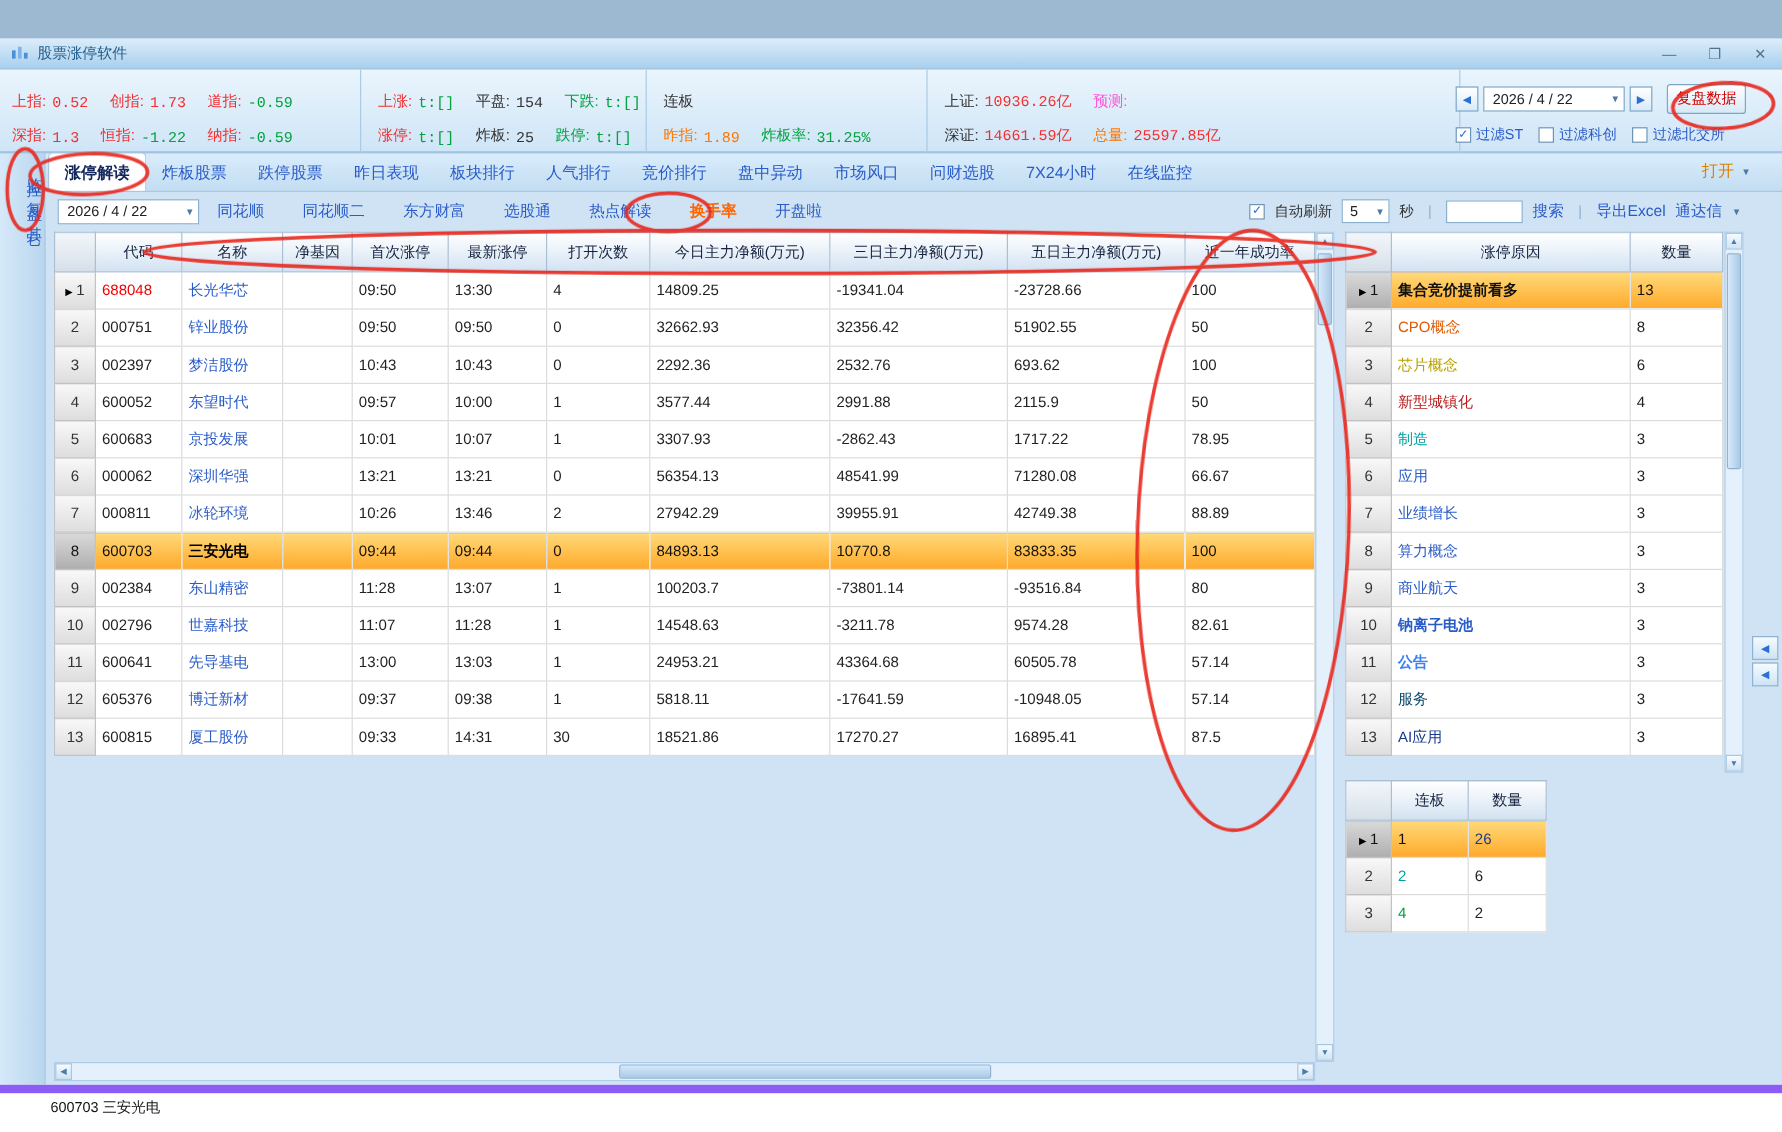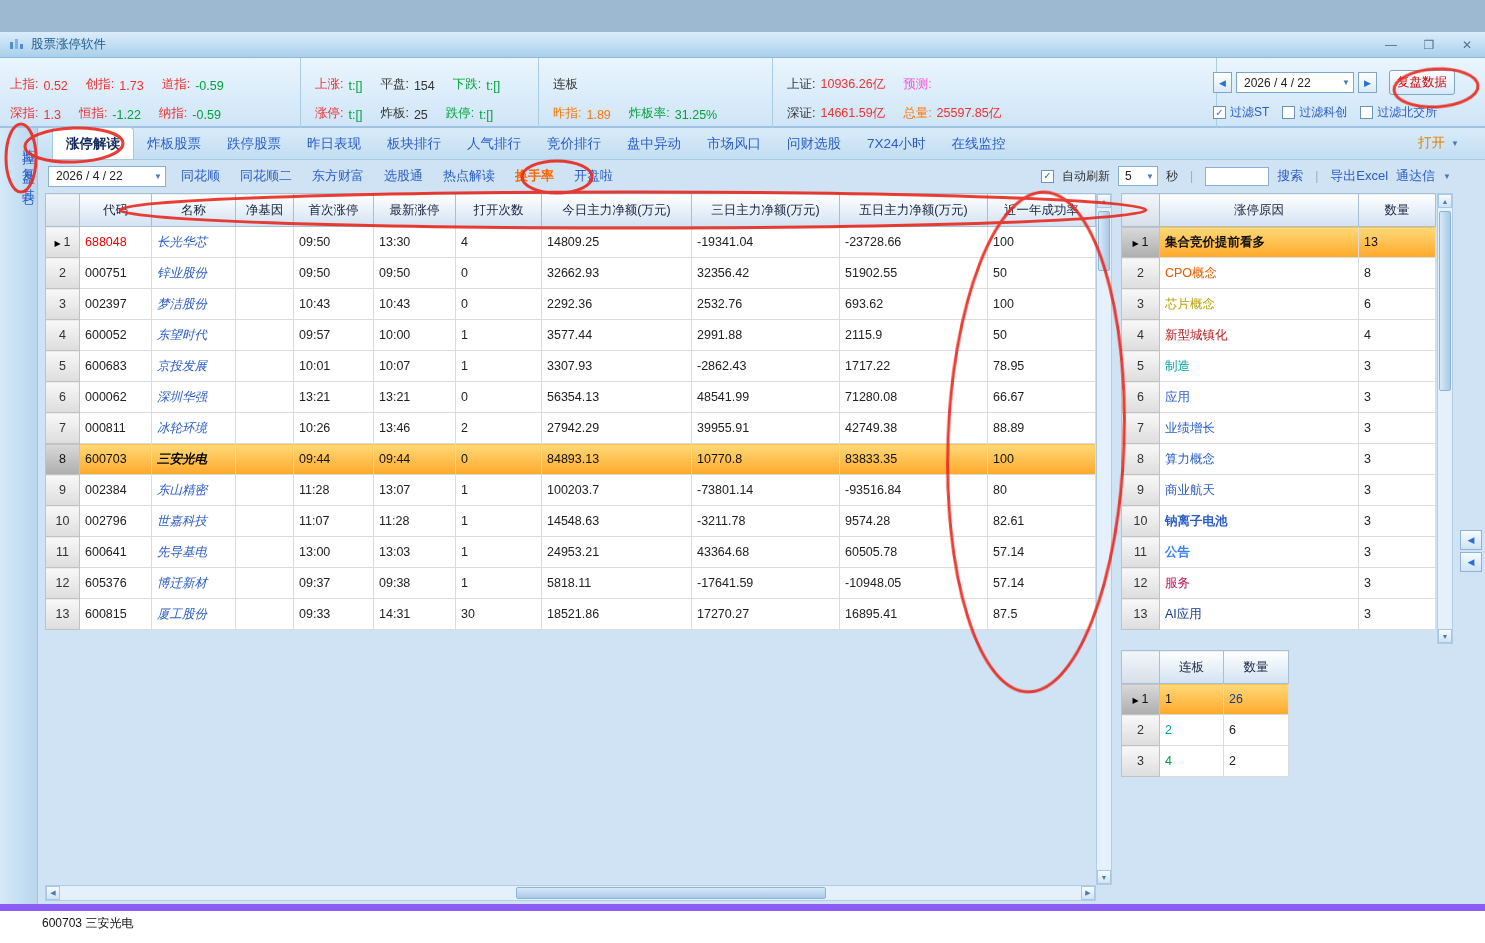--- a/index.html
+++ b/index.html
@@ -17,21 +17,21 @@
 
 .topstats { position:absolute; left:0; top:26px; width:1485px; height:70px;
   background:linear-gradient(#eaf5fd,#cfe5f7); border-bottom:2px solid #9fc3e0; }
 .statgroup { position:absolute; top:0; height:70px; padding-top:6px; }
 .statgroup:nth-of-type(1){ left:10px; width:285px; }
 .statgroup:nth-of-type(2){ left:300px; width:235px; border-left:1px solid #aacbe4; padding-left:14px; }
 .statgroup:nth-of-type(3){ left:538px; width:232px; border-left:1px solid #aacbe4; padding-left:14px; }
 .statgroup:nth-of-type(4){ left:772px; width:445px; border-left:1px solid #aacbe4; padding-left:14px; border-right:1px solid #aacbe4; }
 .statrow { height:29px; display:flex; align-items:flex-end; white-space:nowrap; }
 .si { margin-right:5px; font-size:12.5px; }
-.si.gap { margin-right:18px; }
+.si.gap { margin-right:18px;font-family:Liberation Mono, monospace; }
 .c-red{color:#f23030;} .c-green{color:#00a33c;} .c-dark{color:#333;}
 .c-orange{color:#ff7800;} .c-magenta{color:#ff4fd8;}
 
 .top-right { position:absolute; right:10px; top:12px; width:262px; }
 .daterow { display:flex; align-items:center; gap:4px; }
 .navbtn { width:19px; height:21px; background:linear-gradient(#ffffff,#d9eaf8);
   border:1px solid #7da7c9; color:#2a6fd4; font-size:9px; cursor:pointer; }
 .date-box { width:118px; height:21px; background:#fff; border:1px solid #7da7c9;
   display:flex; align-items:center; justify-content:space-between; padding:0 3px 0 7px; }
 .dd { color:#4a7aa8; font-size:8px; }
@@ -45,34 +45,34 @@
 
 
 .side-strip { position:absolute; left:0; top:96px; width:38px; height:776px;
   background:linear-gradient(90deg,#d5e9f9,#b9d6ee); border-right:1px solid #9fc3e0; }
 .side-tab { writing-mode:vertical-rl; text-orientation:upright; color:#2a5cc8; font-size:13px;
   letter-spacing:3px; margin:10px auto 14px; display:block; text-align:center; width:100%; cursor:pointer; }
 
 
 .tabbar { position:absolute; left:38px; top:96px; width:1447px; height:32px;
   background:linear-gradient(#d9ecfb,#c2ddf2); border-bottom:1px solid #a8c8e2;
-  display:flex; align-items:flex-end; padding-left:14px; }
+  display:flex; align-items:flex-end; padding-left:2px; }
 .tabs-flex { display:flex; align-items:flex-end; }
 .tab { padding:7px 13px 6px; color:#2a5cc8; font-size:13.5px; cursor:pointer; white-space:nowrap; }
 .tab.selected { background:#fff; border:1px solid #a8c8e2; border-bottom:none;
   border-radius:4px 4px 0 0; color:#14275c; font-weight:bold; }
 .open-menu { margin-left:auto; margin-right:26px; padding-bottom:7px; color:#e08000;
   font-size:13.5px; cursor:pointer; display:flex; gap:6px; align-items:center; }
 
 
 .toolbar { position:absolute; left:38px; top:128px; width:1447px; height:32px;
   background:#cfe3f4; display:flex; align-items:center; gap:15px; padding-left:10px; }
 .tb-date { width:118px; height:21px; background:#fff; border:1px solid #8ab0cf;
   display:flex; align-items:center; justify-content:space-between; padding:0 3px 0 7px; cursor:pointer; }
-.tb-links { display:flex; gap:20px; }
+.tb-links { display:flex; gap:32px; }
 .tb-link { color:#2a5cc8; font-size:13px; cursor:pointer; white-space:nowrap; }
 .tb-link.hot { color:#ff6600; font-weight:bold; }
 .tb-right { margin-left:auto; margin-right:34px; display:flex; align-items:center; gap:8px; }
 .tb-dark { color:#333; }
 .tb-combo { width:40px; height:20px; background:#fff; border:1px solid #8ab0cf;
   display:flex; align-items:center; justify-content:space-between; padding:0 3px 0 6px; cursor:pointer; }
 .tb-sep { color:#8ab0cf; margin:0 4px; }
 .tb-search { width:64px; height:19px; border:1px solid #8ab0cf; background:#fff; outline:none; }
 
 
@@ -80,21 +80,21 @@
 .main-panel { left:45px; top:161px; width:1051px; height:451px; background:transparent; border:none; }
 .grid { border-collapse:collapse; table-layout:fixed; width:100%; background:#fff; }
 .grid th { background:linear-gradient(#ffffff,#d2e2f2); border:1px solid #a8bfd4;
   font-weight:normal; color:#15233f; height:33px; font-size:12.5px; text-align:center;
   overflow:hidden; white-space:nowrap; }
 .grid th.corner { background:linear-gradient(#f2f6fa,#d6dfe9); }
 .grid td { border:1px solid #dcdcdc; height:31px; padding:0 5px; background:#fff;
   overflow:hidden; white-space:nowrap; font-size:12.5px; color:#222; }
 .grid td.num { background:linear-gradient(#f8f8f8,#dddddd); border-color:#c2c2c2;
   text-align:center; color:#333; padding:0 2px; }
-.grid td.name { color:#2a5cc8;font-style:italic; }
+.grid td.name { color:#2a5cc8; }
 .grid tr.selected td { background:linear-gradient(#ffd978,#ffa92a); color:#111; }
 .grid tr.selected td.num { background:linear-gradient(#d9d9d9,#aeaeae); }
 .grid tr.selected td.name { color:#000; font-weight:bold; }
 .marker { color:#000; font-size:8px; margin-right:3px; }
 .reason-panel { left:1121px; top:161px; width:315px; height:451px; background:transparent; border:none; }
 .lianban-panel { left:1121px; top:618px; width:168px; height:131px; background:transparent; border:none; }
 
 
 .sb-v, .sb-h { position:absolute; background:#e4f0fb; border:1px solid #b0cce6; }
 .sb-v { width:16px; } .sb-h { height:16px; }
@@ -570,21 +570,21 @@
             <td style="color: rgb(42, 92, 200); font-weight: bold;">钠离子电池</td>
             <td>3</td>
           </tr>
           <tr>
             <td class="num"><span>11</span></td>
             <td style="color: #3b82f6; font-weight: bold;">公告</td>
             <td>3</td>
           </tr>
           <tr>
             <td class="num"><span>12</span></td>
-            <td style="color: #be185d;">服务</td>
+            <td style="color: #0c4a6e;">服务</td>
             <td>3</td>
           </tr>
           <tr>
             <td class="num"><span>13</span></td>
             <td style="color: rgb(26, 58, 140);">AI应用</td>
             <td>3</td>
           </tr>
         </tbody>
     </table>
   </div>

